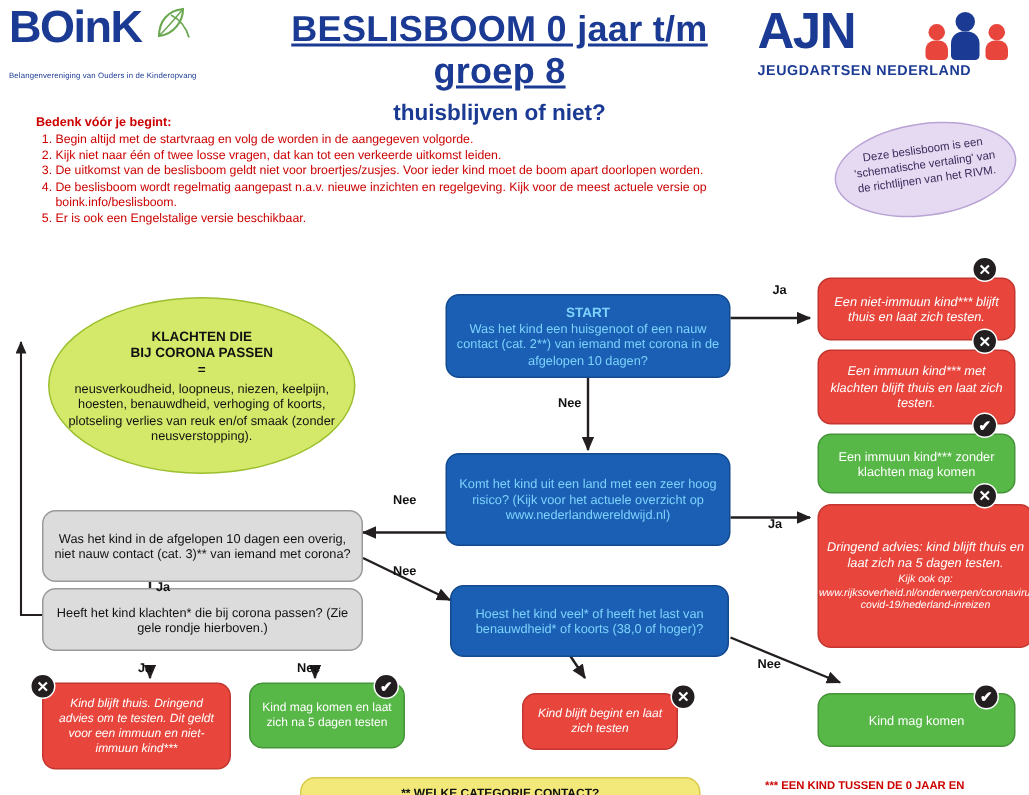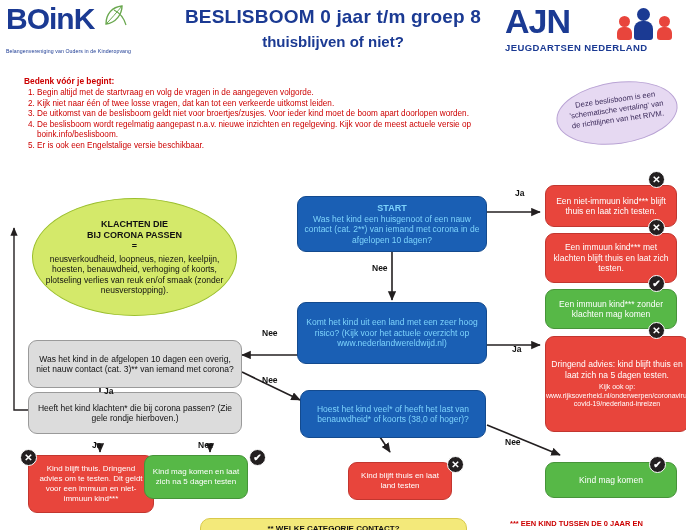--- a/index.html
+++ b/index.html
@@ -20,21 +20,21 @@
     color:#1b3a93;line-height:30px;
   }
   #logo-boink .boink-sub{
     font-size:5.2px;color:#1b3a93;margin-top:14px;letter-spacing:.1px;
   }
   .leaf{
     position:absolute;left:96px;top:0px;width:26px;height:22px;
   }
   #title-block{left:168px;top:6px;width:330px;text-align:center;}
   #title-block .t1{
-    color:#1b3a93;font-weight:bold;font-size:19px;letter-spacing:.2px;
+    color:#1b3a93;font-weight:bold;font-size:24px;letter-spacing:.2px;text-decoration:underline;
   }
   #title-block .t2{
     color:#1b3a93;font-weight:bold;font-size:15px;margin-top:5px;
   }
   #logo-ajn{left:505px;top:4px;width:178px;height:62px;}
   #logo-ajn .ajn{
     font-family:"Liberation Sans", sans-serif;
     font-weight:bold;font-size:34px;color:#1b3a93;letter-spacing:-1px;
     line-height:34px;
   }
@@ -57,21 +57,21 @@
   #note-rivm .txt{
     font-size:7.6px;color:#3b2a5a;text-align:center;padding:12px 9px 0 9px;line-height:10px;
   }
   
   .box{
     position:absolute;border-radius:9px;box-sizing:border-box;
     display:flex;align-items:center;justify-content:center;text-align:center;
   }
   .box .inner{padding:4px 6px;width:100%;}
   .blue{background:#1a5fb4;color:#7dd3fc;border:1px solid #134a8e;}
-  .red{background:#e8453c;color:#fff;border:1px solid #c2362f;}
+  .red{background:#e8453c;color:#fff;border:1px solid #c2362f;font-style:italic;}
   .green{background:#57b847;color:#fff;border:1px solid #469439;}
   .grey{background:#dcdcdc;color:#111;border:1px solid #9a9a9a;}
   .yellowgreen{
     background:#d4e96a;color:#111;border:1.5px solid #9bbf2e;border-radius:50%/50%;
   }
   
   .fs8{font-size:8px;line-height:10px;}
   .fs85{font-size:8.5px;line-height:10.5px;}
   .fs9{font-size:9px;line-height:11px;}
   .fs7{font-size:7px;line-height:8.6px;}
@@ -125,21 +125,21 @@
     <div class="fig" style="left:20px;top:2px;width:13px;height:13px;background:#1b3a93;"></div>
     <div class="fig" style="left:17px;top:15px;width:19px;height:19px;background:#1b3a93;border-radius:8px 8px 3px 3px;"></div>
     <div class="fig" style="left:42px;top:10px;width:11px;height:11px;background:#e8453c;"></div>
     <div class="fig" style="left:40px;top:21px;width:15px;height:13px;background:#e8453c;border-radius:6px 6px 3px 3px;"></div>
   </div>
 </div>
 
 <div class="abs" id="intro">
   <div class="head">Bedenk vóór je begint:</div>
   <ol>
-    <li>Begin altijd met de startvraag en volg de vragen in de aangegeven volgorde.</li>
+    <li>Begin altijd met de startvraag en volg de worden in de aangegeven volgorde.</li>
     <li>Kijk niet naar één of twee losse vragen, dat kan tot een verkeerde uitkomst leiden.</li>
     <li>De uitkomst van de beslisboom geldt niet voor broertjes/zusjes. Voor ieder kind moet de boom apart doorlopen worden.</li>
     <li>De beslisboom wordt regelmatig aangepast n.a.v. nieuwe inzichten en regelgeving. Kijk voor de meest actuele versie op boink.info/beslisboom.</li>
     <li>Er is ook een Engelstalige versie beschikbaar.</li>
   </ol>
 </div>
 
 <div class="abs" id="note-rivm">
   <div class="txt">Deze beslisboom is een 'schematische vertaling' van de richtlijnen van het RIVM.</div>
 </div>
@@ -229,27 +229,27 @@
     <div class="fs7" style="margin-top:3px;">Kijk ook op: www.rijksoverheid.nl/onderwerpen/coronavirus-covid-19/nederland-inreizen</div>
   </div>
 </div>
 <div class="badge x" style="left:648px;top:322px;">✕</div>
 
 <div class="box red abs" id="o-thuis-links" style="left:28px;top:455px;width:126px;height:58px;">
   <div class="inner fs8">Kind blijft thuis. Dringend advies om te testen. Dit geldt voor een immuun en niet-immuun kind***</div>
 </div>
 <div class="badge x" style="left:20px;top:449px;">✕</div>
 
-<div class="box green abs" id="o-mag5" style="left:144px;top:455px;width:104px;height:44px;">
+<div class="box green abs" id="o-mag5" style="left:166px;top:455px;width:104px;height:44px;">
   <div class="inner fs8">Kind mag komen en laat zich na 5 dagen testen</div>
 </div>
 <div class="badge ok" style="left:249px;top:449px;">✔</div>
 
 <div class="box red abs" id="o-thuistest" style="left:348px;top:462px;width:104px;height:38px;">
-  <div class="inner fs8">Kind blijft thuis en laat land testen</div>
+  <div class="inner fs8">Kind blijft begint en laat zich testen</div>
 </div>
 <div class="badge x" style="left:447px;top:456px;">✕</div>
 
 <div class="box green abs" id="o-magkomen" style="left:545px;top:462px;width:132px;height:36px;">
   <div class="inner fs85">Kind mag komen</div>
 </div>
 <div class="badge ok" style="left:649px;top:456px;">✔</div>
 
 <div class="elabel" style="left:515px;top:188px;">Ja</div>
 <div class="elabel" style="left:372px;top:263px;">Nee</div>

